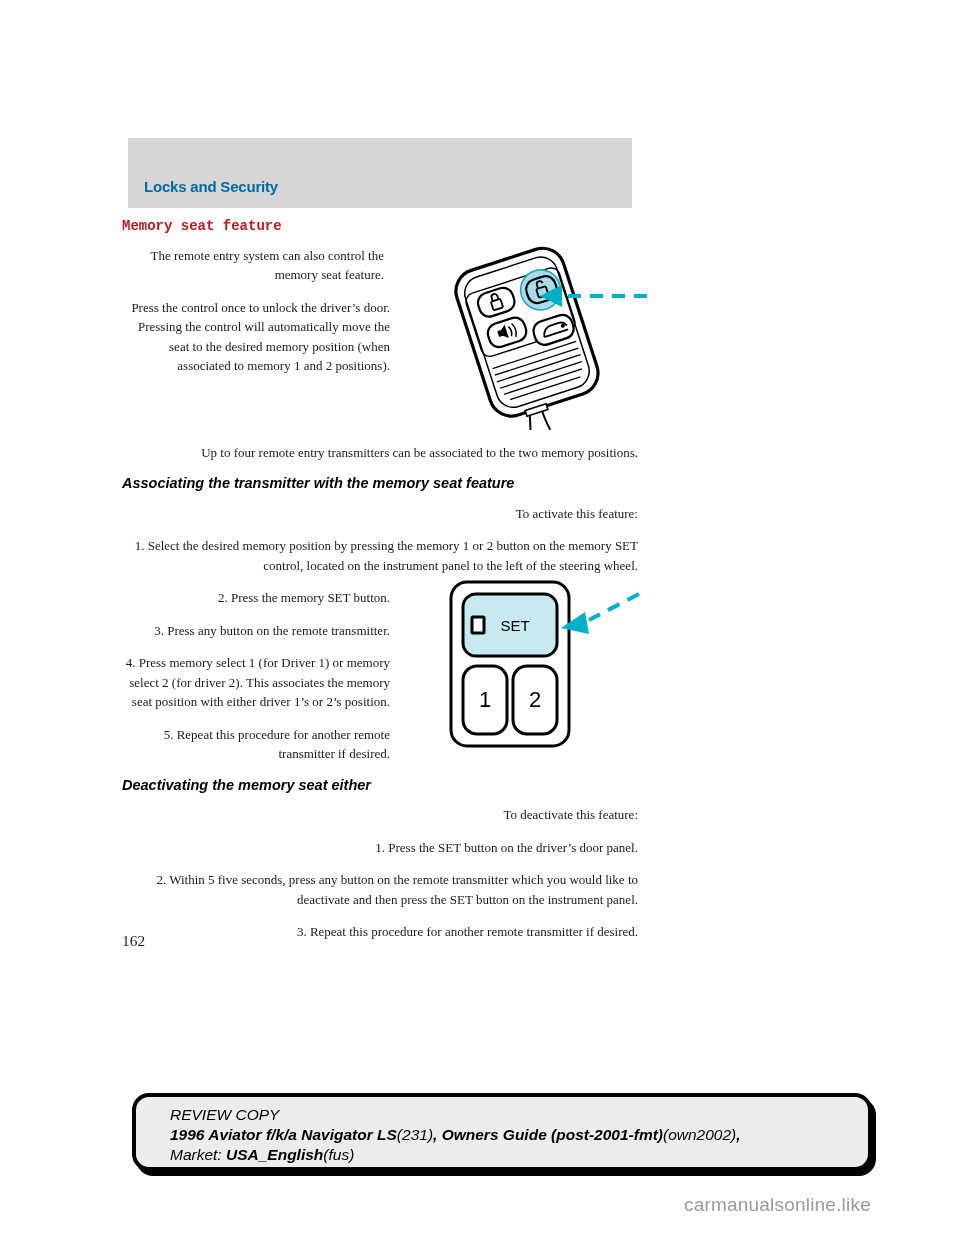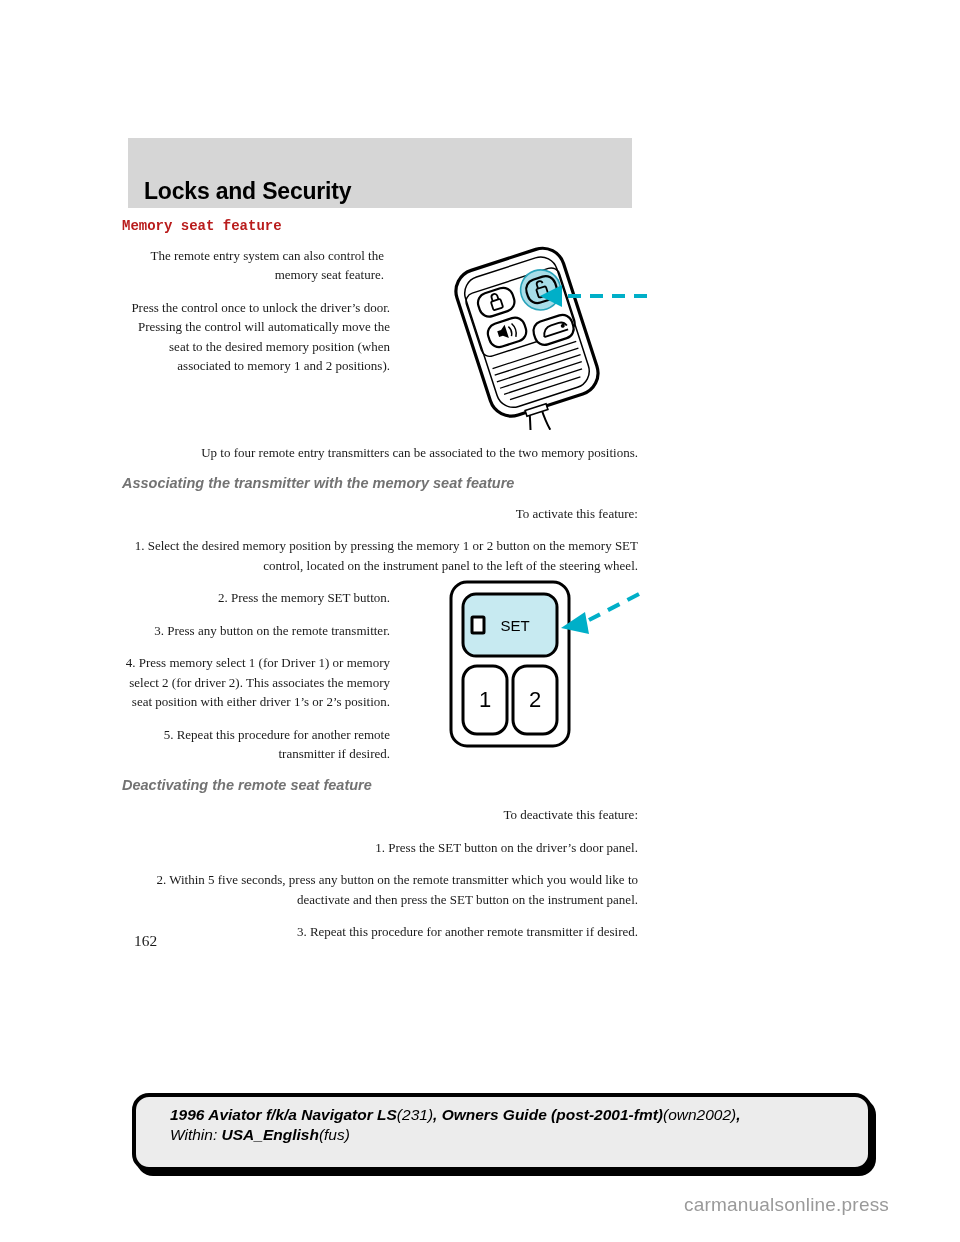--- a/index.html
+++ b/index.html
@@ -33,22 +33,22 @@
     width: 504px;
     height: 70px;
     background: #d6d6d6;
   }
   .chapter-title {
     position: absolute;
     left: 144px;
     top: 178px;
     font-family: "Liberation Sans", "DejaVu Sans", sans-serif;
     font-weight: bold;
-    font-size: 23px;
-    color: #000000;
+    font-size: 15px;
+    color: #0369a1;
     letter-spacing: -0.2px;
     white-space: nowrap;
   }
 
   
   .content {
     position: absolute;
     left: 122px;
     top: 218px;
     width: 516px;
@@ -60,21 +60,21 @@
     font-size: 14px;
     color: #b91c1c;
     margin: 0 0 11px 0;
     line-height: 1.2;
   }
   .h-sub-italic {
     font-family: "Liberation Sans", "DejaVu Sans", sans-serif;
     font-weight: bold;
     font-style: italic;
     font-size: 14.5px;
-    color: #737373;
+    color: #000000;
     margin: 0 0 11px 0;
     line-height: 1.2;
   }
 
   p.body {
     font-family: "Liberation Serif", "DejaVu Serif", serif;
     font-size: 13px;
     line-height: 19.5px;
     color: #1a1a1a;
     margin: 0 0 13px 0;
@@ -97,21 +97,21 @@
     position: absolute;
     left: 443px;
     top: 576px;
     width: 200px;
     height: 176px;
   }
 
   
   .page-number {
     position: absolute;
-    left: 134px;
+    left: 122px;
     top: 932px;
     font-family: "Liberation Serif", "DejaVu Serif", serif;
     font-size: 15.4px;
     color: #1a1a1a;
   }
 
   
   .review-box {
     position: absolute;
     left: 132px;
@@ -272,41 +272,42 @@
     <p class="body">1. Select the desired memory position by pressing the memory 1 or 2 button on the memory SET control, located on the instrument panel to the left of the steering wheel.</p>
 
     <p class="body narrow2">2. Press the memory SET button.</p>
 
     <p class="body narrow2">3. Press any button on the remote transmitter.</p>
 
     <p class="body narrow2">4. Press memory select 1 (for Driver 1) or memory select 2 (for driver 2). This associates the memory seat position with either driver 1’s or 2’s position.</p>
 
     <p class="body narrow2">5. Repeat this procedure for another remote transmitter if desired.</p>
 
-    <h3 class="h-sub-italic">Deactivating the remote seat feature</h3>
+    <h3 class="h-sub-italic">Deactivating the memory seat either</h3>
 
     <p class="body">To deactivate this feature:</p>
 
     <p class="body">1. Press the SET button on the driver’s door panel.</p>
 
     <p class="body">2. Within 5 five seconds, press any button on the remote transmitter which you would like to deactivate and then press the SET button on the instrument panel.</p>
 
     <p class="body">3. Repeat this procedure for another remote transmitter if desired.</p>
   </div>
 
   <div class="page-number">162</div>
 
   <div class="review-box">
     <div class="review-inner">
+      <div class="rv-line1">REVIEW COPY</div>
       <div class="rv-line2">
         <span class="rv-b">1996 Aviator f/k/a Navigator LS</span><span class="rv-i">(231)</span><span class="rv-b">,</span>
         <span class="rv-b">Owners Guide (post-2001-fmt)</span><span class="rv-i">(own2002)</span><span class="rv-b">,</span>
       </div>
       <div class="rv-line3">
-        <span class="rv-i">Within:</span>
+        <span class="rv-i">Market:</span>
         <span class="rv-b">USA_English</span><span class="rv-i">(fus)</span>
       </div>
     </div>
   </div>
 
-  <div class="watermark">carmanualsonline.press</div>
+  <div class="watermark">carmanualsonline.like</div>
 
 </div>
 
 </body></html>

